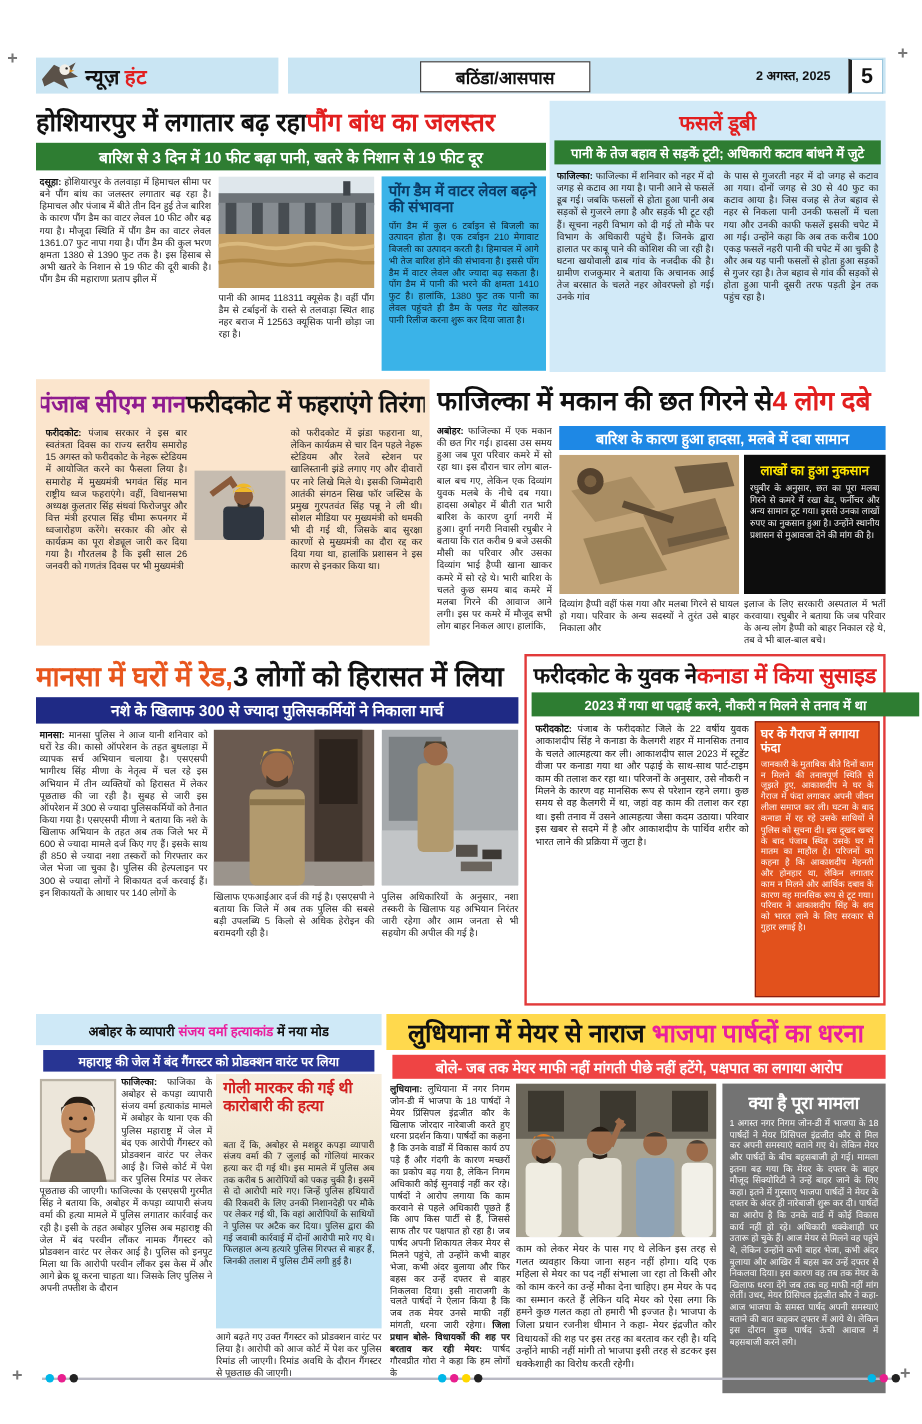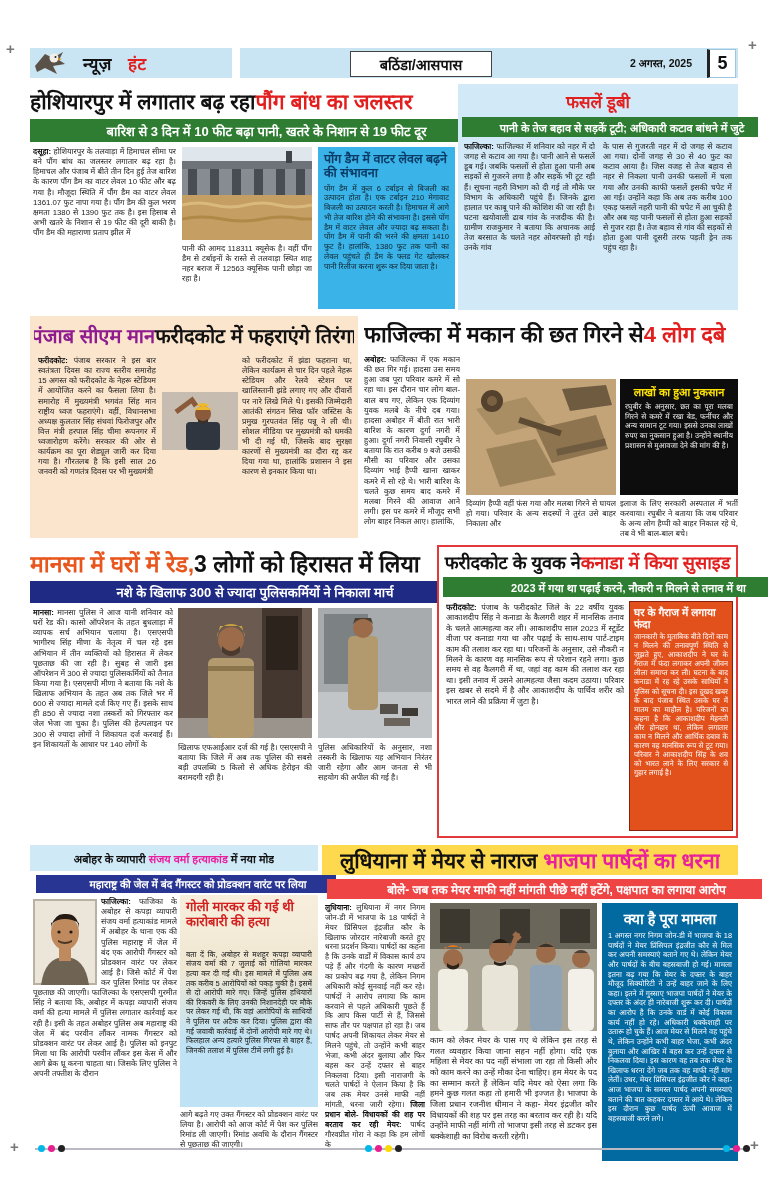--- a/index.html
+++ b/index.html
@@ -2,32 +2,32 @@
 <html><head>
 <meta charset="utf-8">
 <style>
   html,body{margin:0;padding:0;background:#fff;}
   #page{position:relative;width:768px;height:1187px;background:#ffffff;
         font-family:"Liberation Sans","DejaVu Sans",sans-serif;overflow:hidden;}
   .abs{position:absolute;}
   .body-text{font-size:7.8px;line-height:1.3;text-align:justify;color:#222;overflow:hidden;}
   .dateline{font-weight:bold;color:#111;}
   .bold{font-weight:bold;color:#111;}
-  .bar{color:#fff;font-weight:bold;text-align:right;display:flex;align-items:center;justify-content:center;overflow:hidden;padding-left:24px;}
+  .bar{color:#fff;font-weight:bold;text-align:right;display:flex;align-items:center;justify-content:center;overflow:hidden;}
   .hl{font-weight:bold;color:#111;white-space:nowrap;overflow:hidden;}
   .red{color:#e21f1f;}
   .pink{color:#ea1f9e;}
   .purple{color:#8f1b8f;}
   .orange{color:#e8561d;}
   .cropmark{color:#777;font-size:15px;font-weight:bold;}
   
   .hdr-seg{background:#c9e5f3;}
   .hdr-left{left:30px;top:48px;width:202px;height:30px;display:flex;align-items:center;padding-left:3px;box-sizing:border-box;}
   .hdr-main{left:240px;top:48px;width:498px;height:30px;}
-  .logo-text{font-size:17px;font-weight:900;color:#111;margin-left:16px;letter-spacing:.5px;}
+  .logo-text{font-size:17px;font-weight:900;color:#111;margin-left:4px;letter-spacing:.5px;}
   .section-box{position:absolute;left:110px;top:3px;width:140px;height:24px;background:#fff;border:1.5px solid #444;
                display:flex;align-items:center;justify-content:center;font-size:14.5px;font-weight:bold;color:#111;}
   .date-text{position:absolute;right:46px;top:8px;font-size:10.5px;font-weight:bold;color:#111;}
   .pageno-box{position:absolute;right:2px;top:1px;width:25px;height:27px;background:#fff;border:1px solid #9cc7de;border-left:3px solid #222;
               display:flex;align-items:center;justify-content:center;font-size:18px;font-weight:bold;color:#111;}
   
   .a1-hl{left:30px;top:85px;width:425px;height:31px;font-size:21px;display:flex;align-items:center;}
   .a1-bar{left:30px;top:119px;width:425px;height:23px;background:#2e7d32;font-size:13px;}
   .a1-c1{left:33px;top:147px;width:143px;height:162px;}
   .a1-photo{left:182px;top:147px;width:130px;height:93px;}
@@ -83,21 +83,21 @@
   .a7-box-title{font-size:13px;font-weight:bold;color:#d22020;line-height:1.15;margin-bottom:20px;}
   .a7-box-body{font-size:7.5px;line-height:1.28;color:#222;text-align:justify;overflow:hidden;height:162px;}
   .a7-c2{left:180px;top:1110px;width:138px;height:52px;}
   
   .a8-strip{left:322px;top:845px;width:416px;height:30px;background:#ffd94d;display:flex;align-items:center;justify-content:center;}
   .a8-hl{font-size:21px;}
   .a8-bar{left:327px;top:879px;width:411px;height:20px;background:#ef4444;font-size:12px;}
   .a8-c1{left:325px;top:903px;width:100px;height:258px;font-size:7.6px;}
   .a8-photo{left:430px;top:903px;width:167px;height:128px;}
   .a8-c2{left:430px;top:1036px;width:167px;height:122px;font-size:8.2px;}
-  .a8-box{left:602px;top:903px;width:136px;height:258px;background:#0369a1;box-sizing:border-box;padding:5px 6px;}
+  .a8-box{left:602px;top:903px;width:136px;height:258px;background:#737373;box-sizing:border-box;padding:5px 6px;}
   .a8-box-title{font-size:14.5px;font-weight:bold;color:#fff;text-align:center;margin-bottom:3px;}
   .a8-box-body{font-size:7.4px;line-height:1.3;color:#fff;text-align:justify;overflow:hidden;height:228px;}
   
   .regline{left:35px;top:1148px;width:715px;height:1.5px;background:#b9b9c4;}
   .regdots{display:flex;gap:3px;position:absolute;top:-3px;}
   .dot{width:7px;height:7px;border-radius:50%;}
   .dot.c{background:#00b7e8;} .dot.m{background:#e81f8e;} .dot.y{background:#ffd800;} .dot.k{background:#222;}
   svg{display:block;}
 </style>
 </head>
@@ -197,20 +197,21 @@
   </div>
 
   <div class="abs hl a4-hl">
     <span>फाजिल्का में मकान की छत गिरने से </span>
     <span class="red">4 लोग दबे</span>
   </div>
   <div class="abs body-text a4-c1">
     <span class="dateline">अबोहर:</span>
     <span>फाजिल्का में एक मकान की छत गिर गई। हादसा उस समय हुआ जब पूरा परिवार कमरे में सो रहा था। इस दौरान चार लोग बाल-बाल बच गए, लेकिन एक दिव्यांग युवक मलबे के नीचे दब गया। हादसा अबोहर में बीती रात भारी बारिश के कारण दुर्गा नगरी में हुआ। दुर्गा नगरी निवासी रघुबीर ने बताया कि रात करीब 9 बजे उसकी मौसी का परिवार और उसका दिव्यांग भाई हैप्पी खाना खाकर कमरे में सो रहे थे। भारी बारिश के चलते कुछ समय बाद कमरे में मलबा गिरने की आवाज आने लगी। इस पर कमरे में मौजूद सभी लोग बाहर निकल आए। हालांकि,</span>
   </div>
+  <div class="abs bar a4-bar">बारिश के कारण हुआ हादसा, मलबे में दबा सामान</div>
   <div class="abs a4-photo">
     <svg width="150" height="116" viewBox="0 0 150 116">
       <rect width="150" height="116" fill="#c2a478"></rect>
       <polygon points="10,30 60,18 80,44 30,56" fill="#a98d63"></polygon>
       <polygon points="70,50 130,36 142,70 86,84" fill="#8f7450"></polygon>
       <polygon points="20,70 70,60 90,96 34,108" fill="#9c8258"></polygon>
       <polygon points="96,10 140,6 146,26 104,32" fill="#6f5b40"></polygon>
       <circle cx="26" cy="22" r="11" fill="#55422e"></circle>
       <circle cx="26" cy="22" r="5" fill="#7a6142"></circle>
       <rect x="54" y="38" width="44" height="6" transform="rotate(18 54 38)" fill="#5e4b34"></rect>

